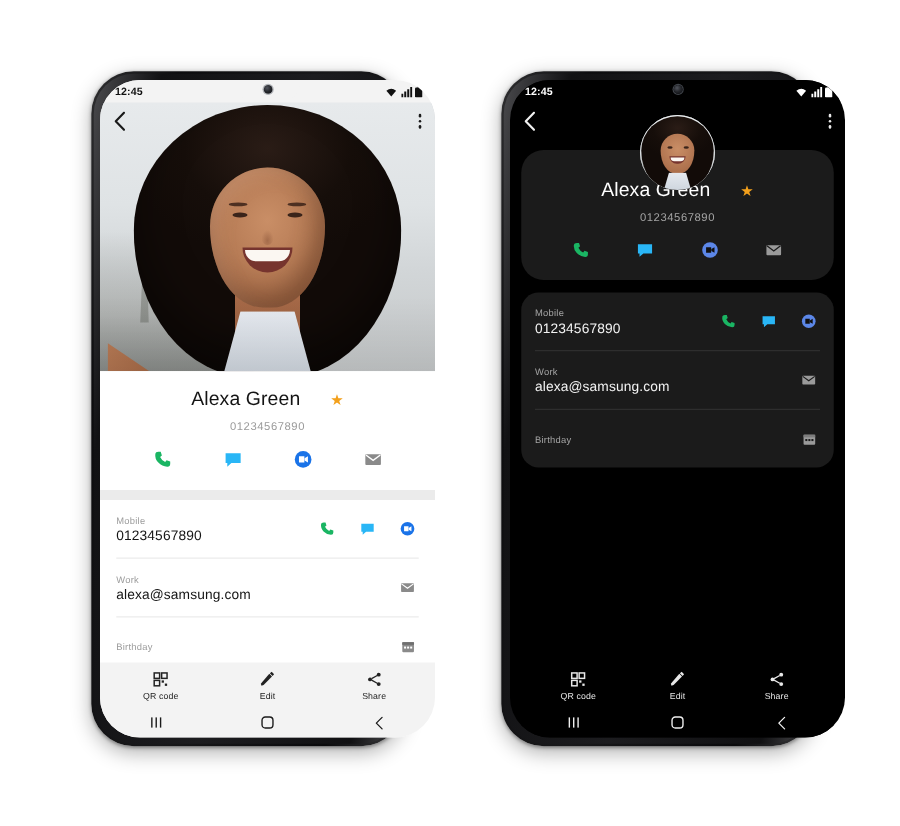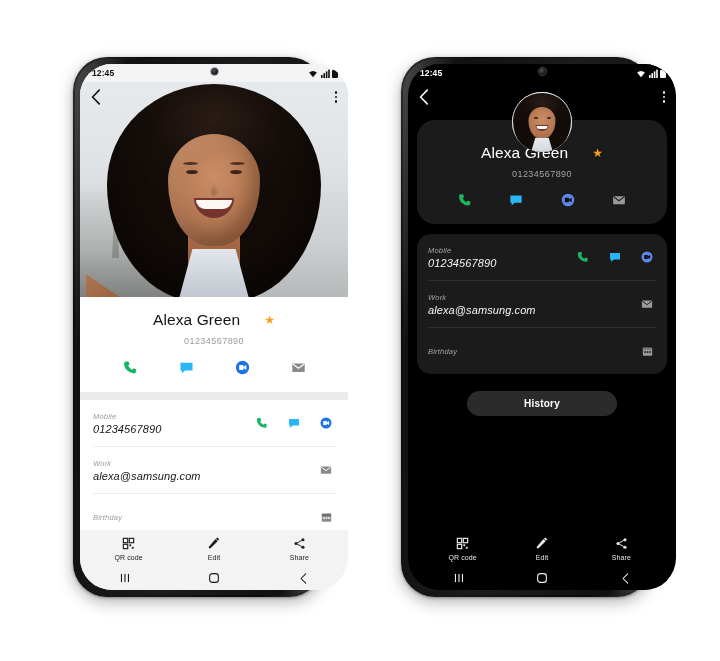--- a/index.html
+++ b/index.html
@@ -241,21 +241,20 @@
     flex: 1 1 auto;
     padding: 0 13px;
     overflow: hidden;
   }
 
   .drow {
     display: flex; align-items: center;
     padding: 9px 0 9px;
     border-bottom: 1px solid #ececec;
     min-height: 28px;
-    font-style: italic;
   }
   .drow:last-child { border-bottom: none; }
   .dlabel { font-size: 7.5px; color: #9c9c9c; letter-spacing:.2px; }
   .dvalue { font-size: 11px; color: #151515; margin-top: 2px; letter-spacing: .1px; }
   .dtext { flex: 1 1 auto; text-align: left; }
   .dicons { display: flex; align-items: center; gap: 18px; padding-right: 2px; }
 
   
   .bottombar {
     background: #f3f3f3;
@@ -674,23 +673,20 @@
                 <rect x="3.4" y="5" width="17.2" height="15" rx="1.5" fill="#9a9a9a"></rect>
                 <rect x="3.4" y="5" width="17.2" height="4" fill="#7d7d7d"></rect>
                 <rect x="6" y="11.5" width="3" height="3" fill="#1b1b1b"></rect>
                 <rect x="10.5" y="11.5" width="3" height="3" fill="#1b1b1b"></rect>
                 <rect x="15" y="11.5" width="3" height="3" fill="#1b1b1b"></rect>
               </svg>
             </span>
           </div>
         </div>
 
-        <div class="history-wrap">
-          <button class="history-btn">History</button>
-        </div>
 
         <div class="spacer"></div>
 
         <div class="bottombar">
           <div class="tools">
             <span class="tool">
               <svg width="13" height="13" viewBox="0 0 24 24">
                 <rect x="2.5" y="2.5" width="8" height="8" fill="none" stroke="#e8e8e8" stroke-width="2.2"></rect>
                 <rect x="13.5" y="2.5" width="8" height="8" fill="none" stroke="#e8e8e8" stroke-width="2.2"></rect>
                 <rect x="2.5" y="13.5" width="8" height="8" fill="none" stroke="#e8e8e8" stroke-width="2.2"></rect>

